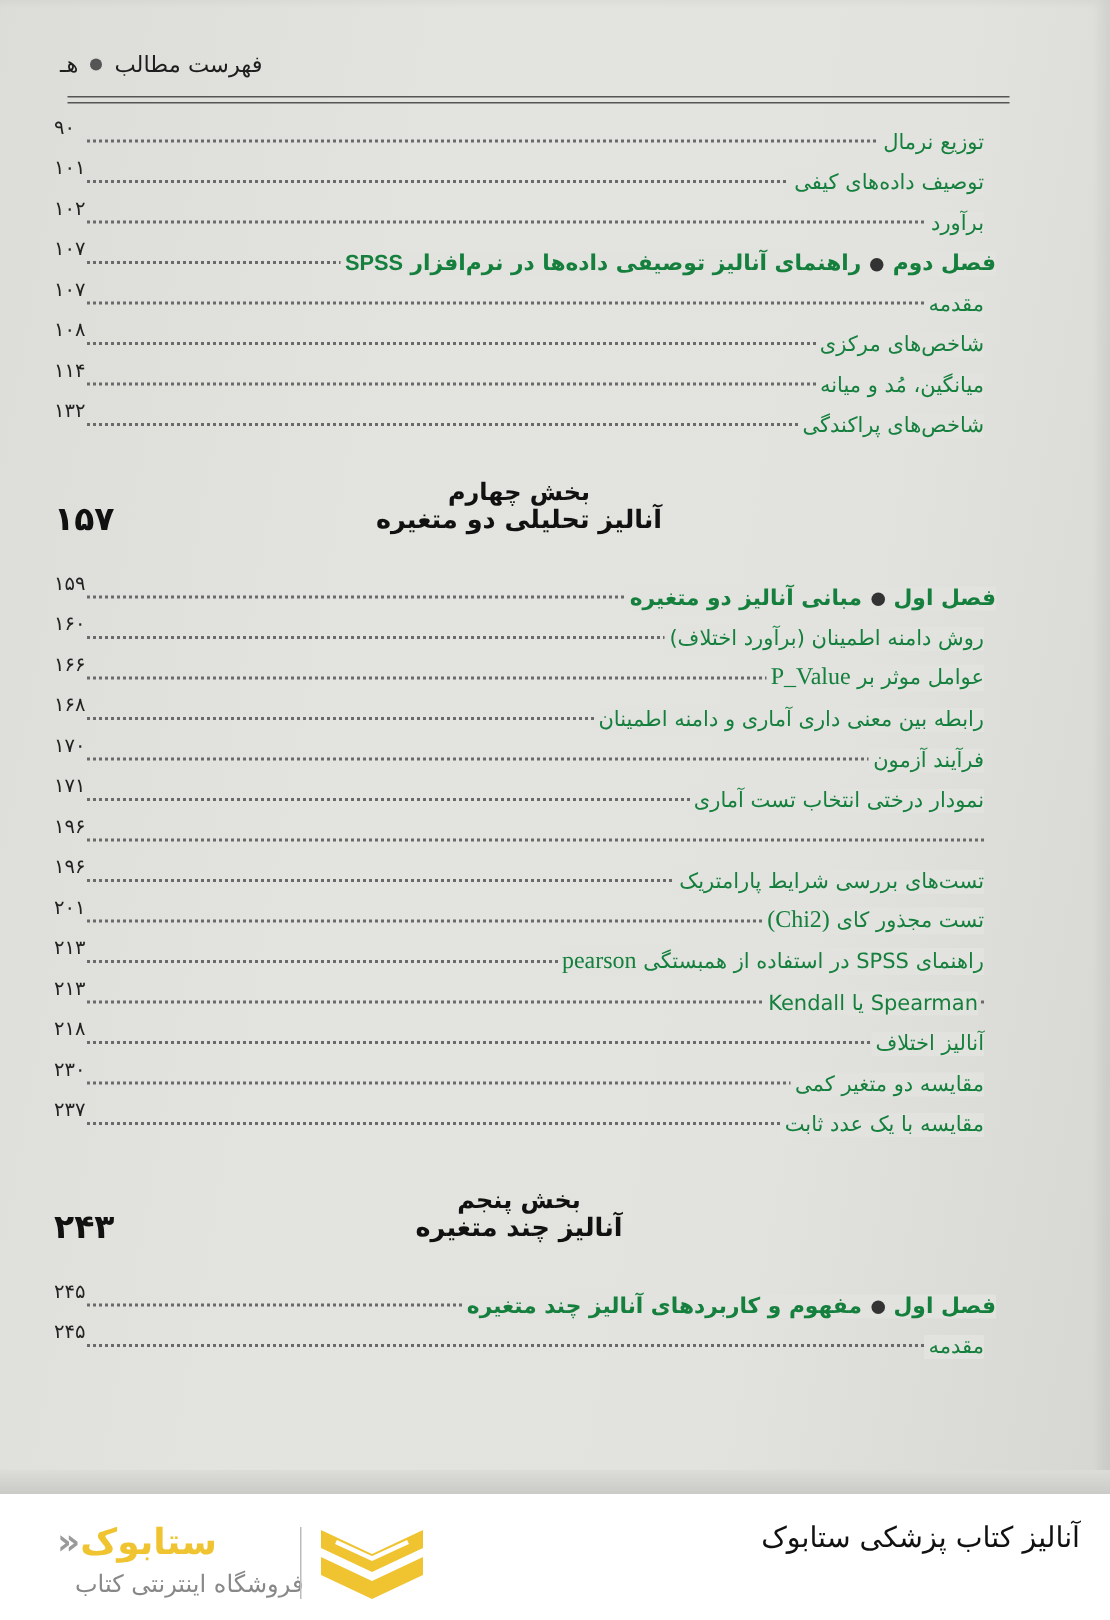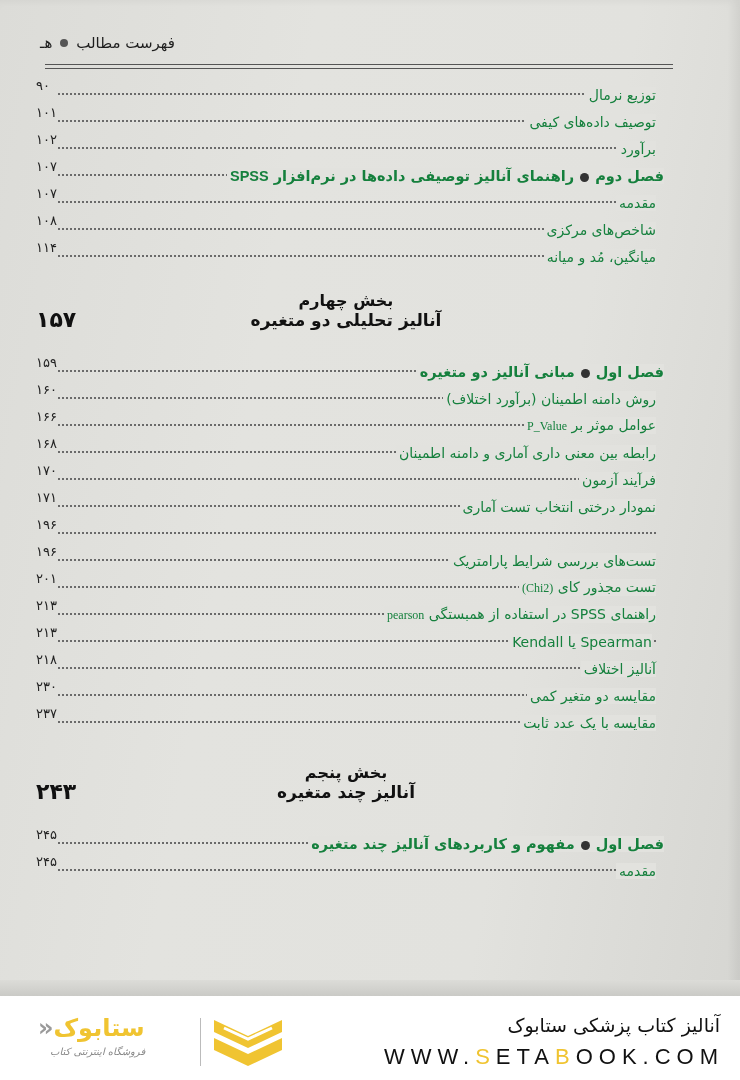--- a/index.html
+++ b/index.html
@@ -50,21 +50,21 @@
       position: absolute; left: 0; top: 0;
       font-size: 13px; color: #222; direction: rtl;
     }
     .row.chapter .entry { font-weight: bold; font-size: 14.5px; right: -8px; }
     .row.sub .entry { right: 4px; }
     .entry .chbullet {
       display: inline-block; width: 9px; height: 9px; border-radius: 50%;
       background: #333; margin: 0 6px; vertical-align: middle;
     }
     .entry .latin {
-      font-family: "Liberation Serif", serif; font-size: 12px; font-weight: normal;
+      font-family: "Liberation Serif", serif; font-size: 16px; font-weight: normal;
     }
     .entry .latin-bold { font-family: "Liberation Sans", sans-serif; font-weight: bold; }
     .part {
       position: relative; height: 60px; direction: rtl; text-align: center;
     }
     .part .part-label {
       display: block; font-weight: bold; font-size: 16px; color: #111;
       padding-top: 4px;
     }
     .part .part-title {
@@ -95,21 +95,21 @@
     .logo-divider {
       position: absolute; left: 200px; top: 22px; width: 1px; height: 48px; background: #bbb;
     }
     .logo-word {
       position: absolute; left: 38px; top: 18px; font-size: 24px; font-weight: bold;
       color: #f0c431; direction: rtl;
     }
     .logo-word .arrows { color: #9a9a9a; font-weight: bold; }
     .logo-tagline {
       position: absolute; left: 50px; top: 50px; direction: rtl;
-      font-size: 10px; color: #888; font-style: italic;
+      font-size: 16px; color: #888;
     }
   </style>
 </head>
 <body>
 
 <div class="page">
   <div class="page-shade-bottom"></div>
 
   <div class="running-head">
     <span>فهرست مطالب</span>
@@ -147,20 +147,25 @@
       </div>
     <div class="row">
         <span class="leader"></span>
         <span class="page-num">۱۰۸</span>
         <span class="entry" style="background:#e2e2de;padding-left:3px;">شاخص‌های مرکزی</span>
       </div>
     <div class="row">
         <span class="leader"></span>
         <span class="page-num">۱۱۴</span>
         <span class="entry" style="background:#e2e2de;padding-left:3px;">میانگین، مُد و میانه</span>
+      </div>
+    <div class="row">
+        <span class="leader"></span>
+        <span class="page-num">۱۳۲</span>
+        <span class="entry" style="background:#e2e2de;padding-left:3px;">شاخص‌های پراکندگی</span>
       </div>
 
     <div class="gap"></div>
 
     <div class="part">
       <span class="part-label">بخش چهارم</span>
       <span class="part-title">آنالیز تحلیلی دو متغیره</span>
       <span class="part-page">۱۵۷</span>
     </div>
     <div class="gap-small"></div>
@@ -264,16 +269,13 @@
   <div class="logo-tagline">فروشگاه اینترنتی کتاب</div>
   <div class="logo-divider"></div>
   <div class="logo-mark">
     <svg width="76" height="56" viewBox="0 0 76 56">
       <path d="M4 6 L38 22 L72 6 L72 18 L38 34 L4 18 Z" fill="#f0c431"></path>
       <path d="M4 24 L38 40 L72 24 L72 36 L38 52 L4 36 Z" fill="#f0c431"></path>
       <path d="M14 14 L38 25 L62 14" stroke="#ffffff" stroke-width="3" fill="none"></path>
     </svg>
   </div>
   <div class="shop-name">آنالیز کتاب پزشکی ستابوک</div>
-  <div class="shop-url">
-    <span>WWW.</span><span class="accent">S</span><span>ETA</span><span class="accent">B</span><span>OOK.COM</span>
-  </div>
 </div>
 
 </body></html>

